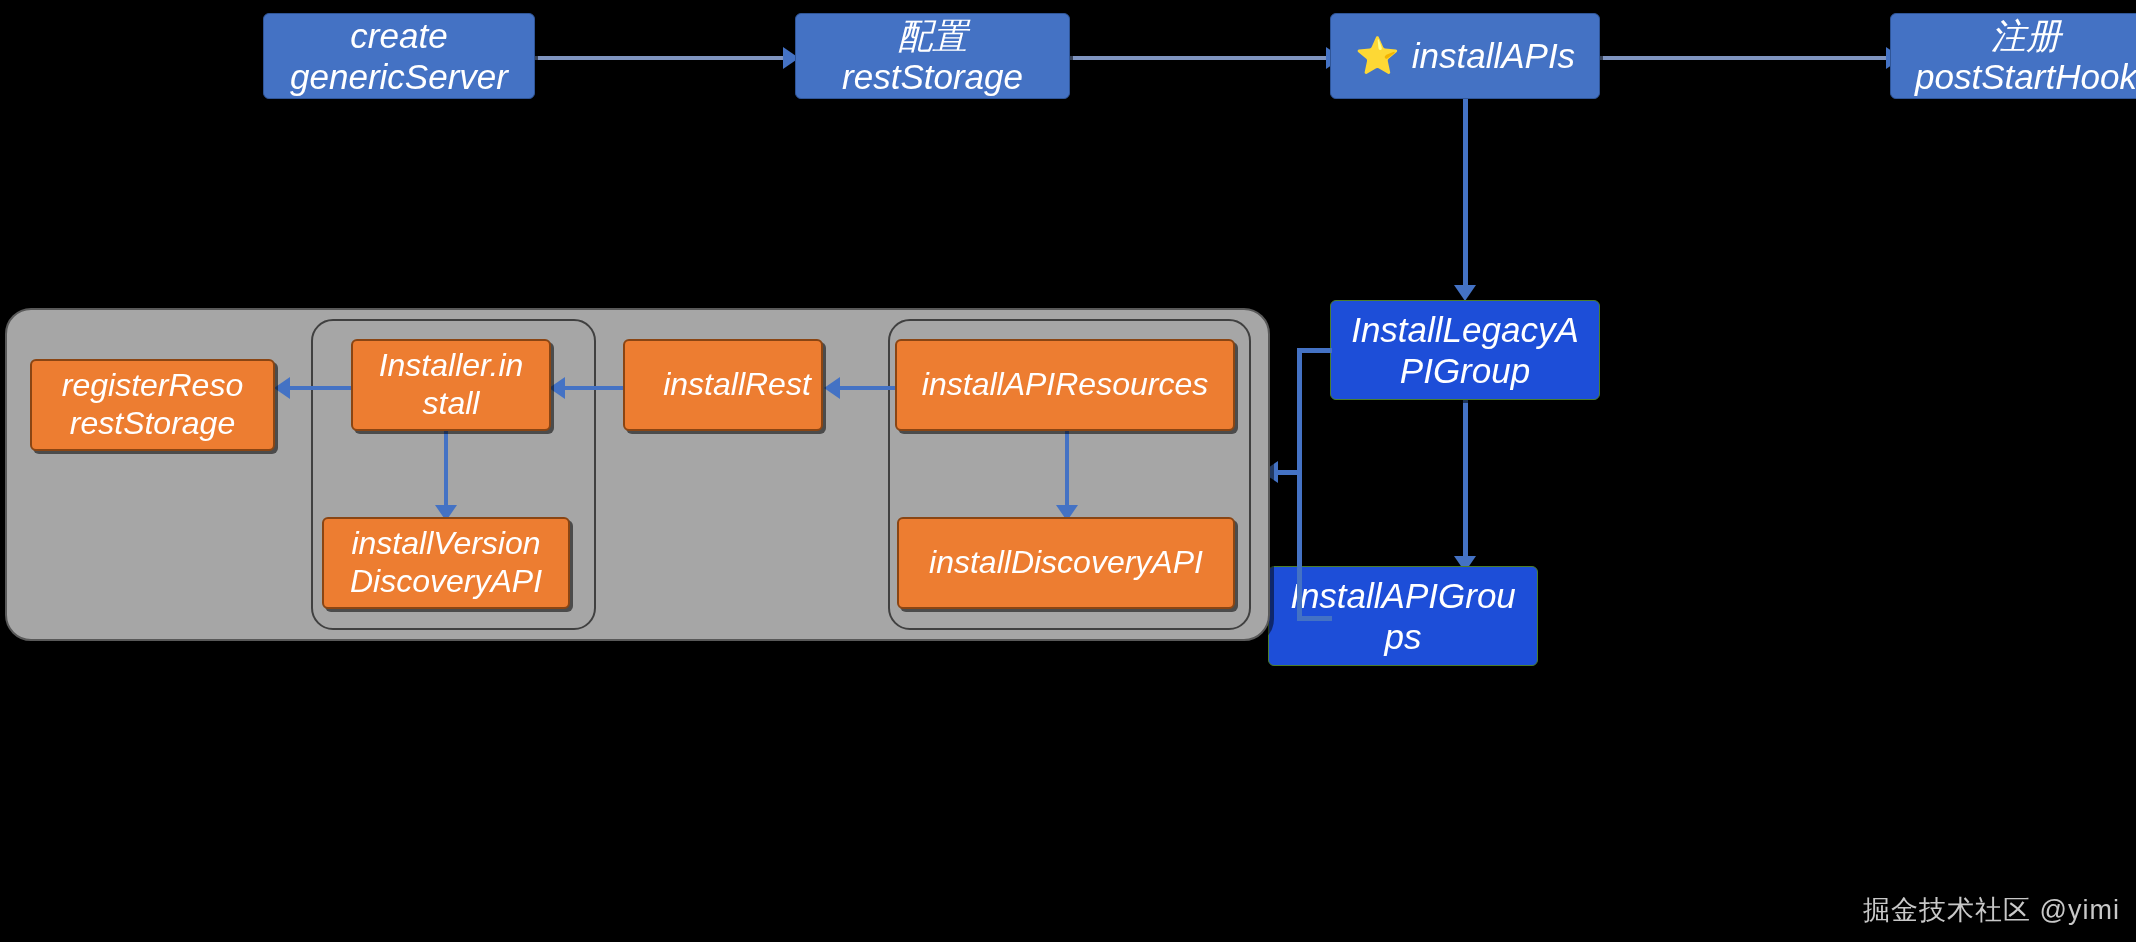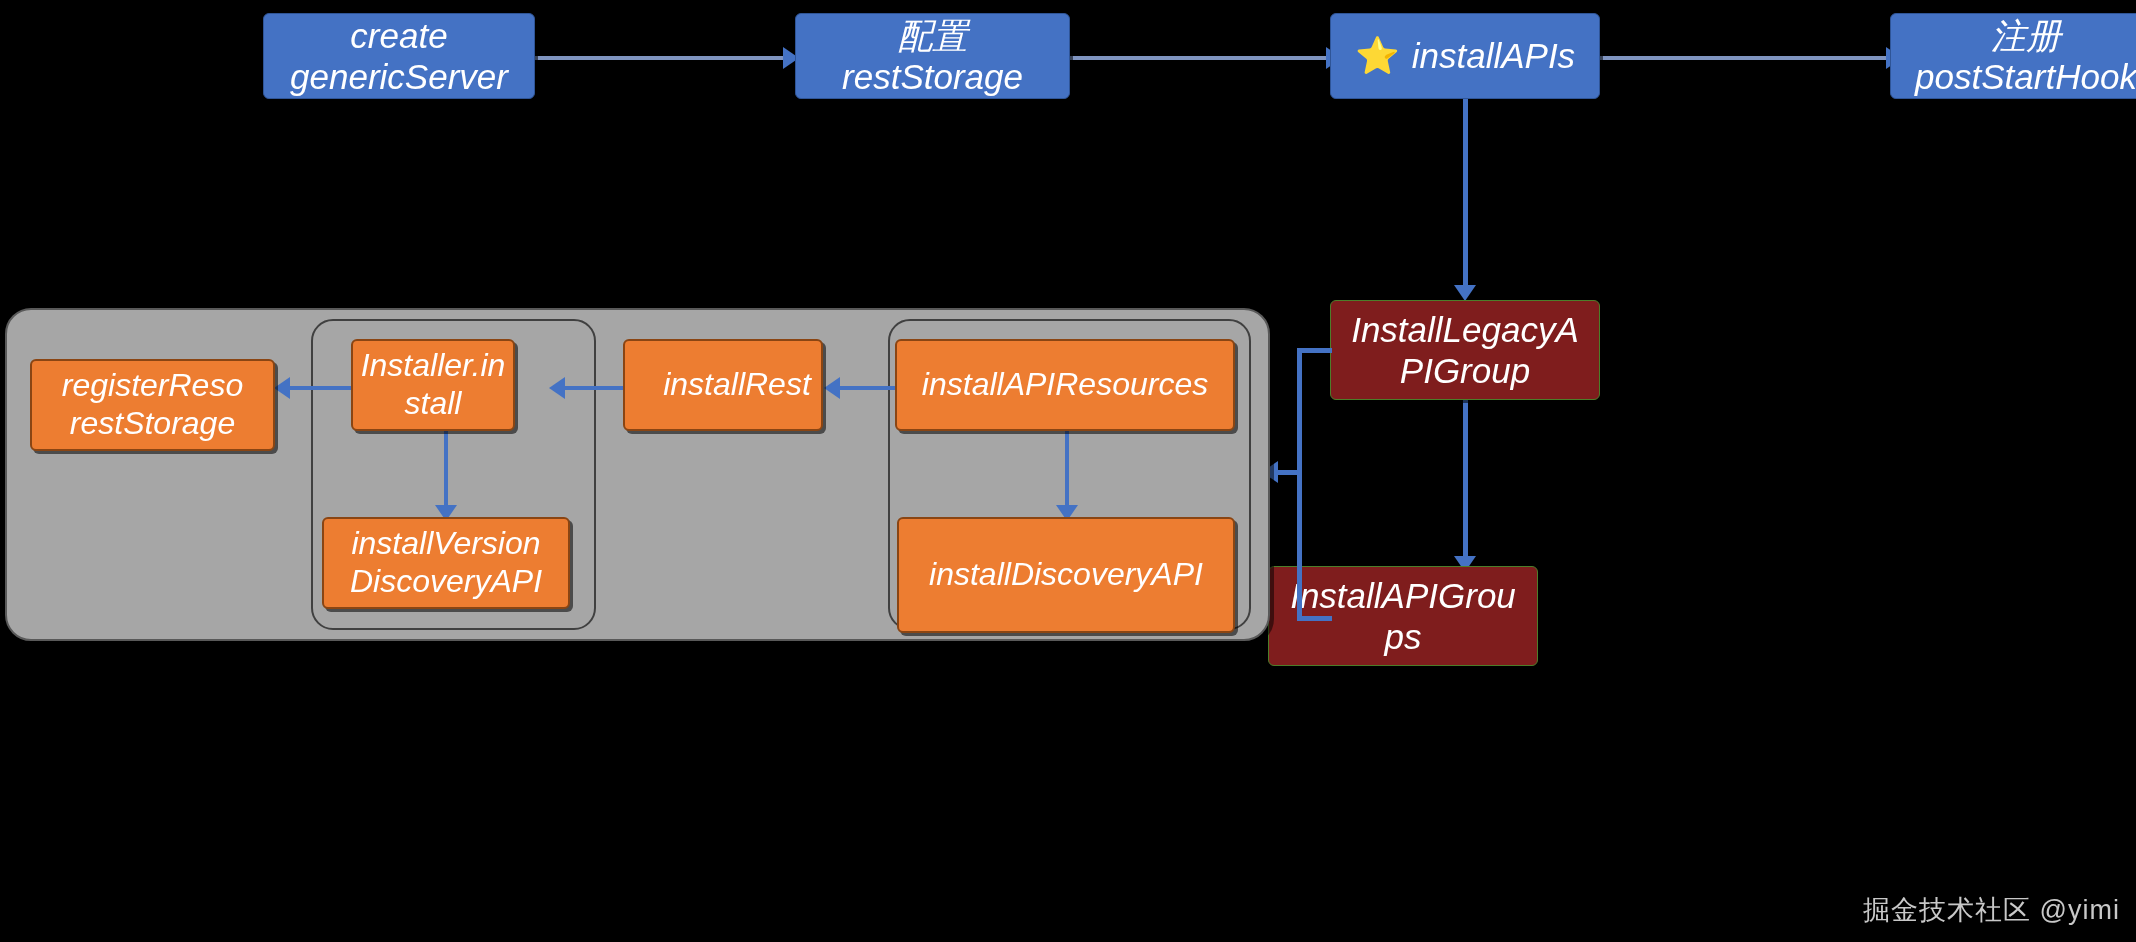--- a/index.html
+++ b/index.html
@@ -32,21 +32,21 @@
     padding: 2px 8px;
     user-select: none;
   }
 
   .node.blue {
     background: #4472c4;
     border: 1px solid #2f5597;
     font-size: 35px;
   }
   .node.green {
-    background: #7f1d1d;
+    background: #1d4ed8;
     border: 1px solid #4c7e2a;
     font-size: 35px;
   }
   .node.orange {
     background: #ed7d31;
     border: 2px solid #8a4513;
     font-size: 32px;
   }
 
   .node .label { display: block; }
@@ -202,37 +202,37 @@
   <div class="arrow down" style="left:435px; top:505px;"></div>
 
   <div class="conn v" style="left:1065px; top:430px; height:83px;"></div>
   <div class="arrow down" style="left:1056px; top:505px;"></div>
 
   <div class="node orange" style="left:30px; top:339px; width:245px; height:92px; flex-direction:column;margin-top:20px;">
     <span class="label">registerReso</span>
     <span class="label">restStorage</span>
   </div>
 
-  <div class="node orange" style="left:351px; top:339px; width:164px; height:92px; flex-direction:column;">
+  <div class="node orange" style="left:351px; top:339px; width:200px; height:92px; flex-direction:column;">
     <span class="label">Installer.in</span>
     <span class="label">stall</span>
   </div>
 
   <div class="node orange" style="left:322px; top:517px; width:248px; height:92px; flex-direction:column;">
     <span class="label">installVersion</span>
     <span class="label">DiscoveryAPI</span>
   </div>
 
   <div class="node orange" style="left:623px; top:339px; width:200px; height:92px;padding-left:36px;">
     <span class="label">installRest</span>
   </div>
 
   <div class="node orange" style="left:895px; top:339px; width:340px; height:92px;">
     <span class="label">installAPIResources</span>
   </div>
 
-  <div class="node orange" style="left:897px; top:517px; width:338px; height:116px;">
+  <div class="node orange" style="left:897px; top:517px; width:338px; height:92px;">
     <span class="label">installDiscoveryAPI</span>
   </div>
 
   <div id="watermark">掘金技术社区 @yimi</div>
 
 </div>
 
 </body></html>

